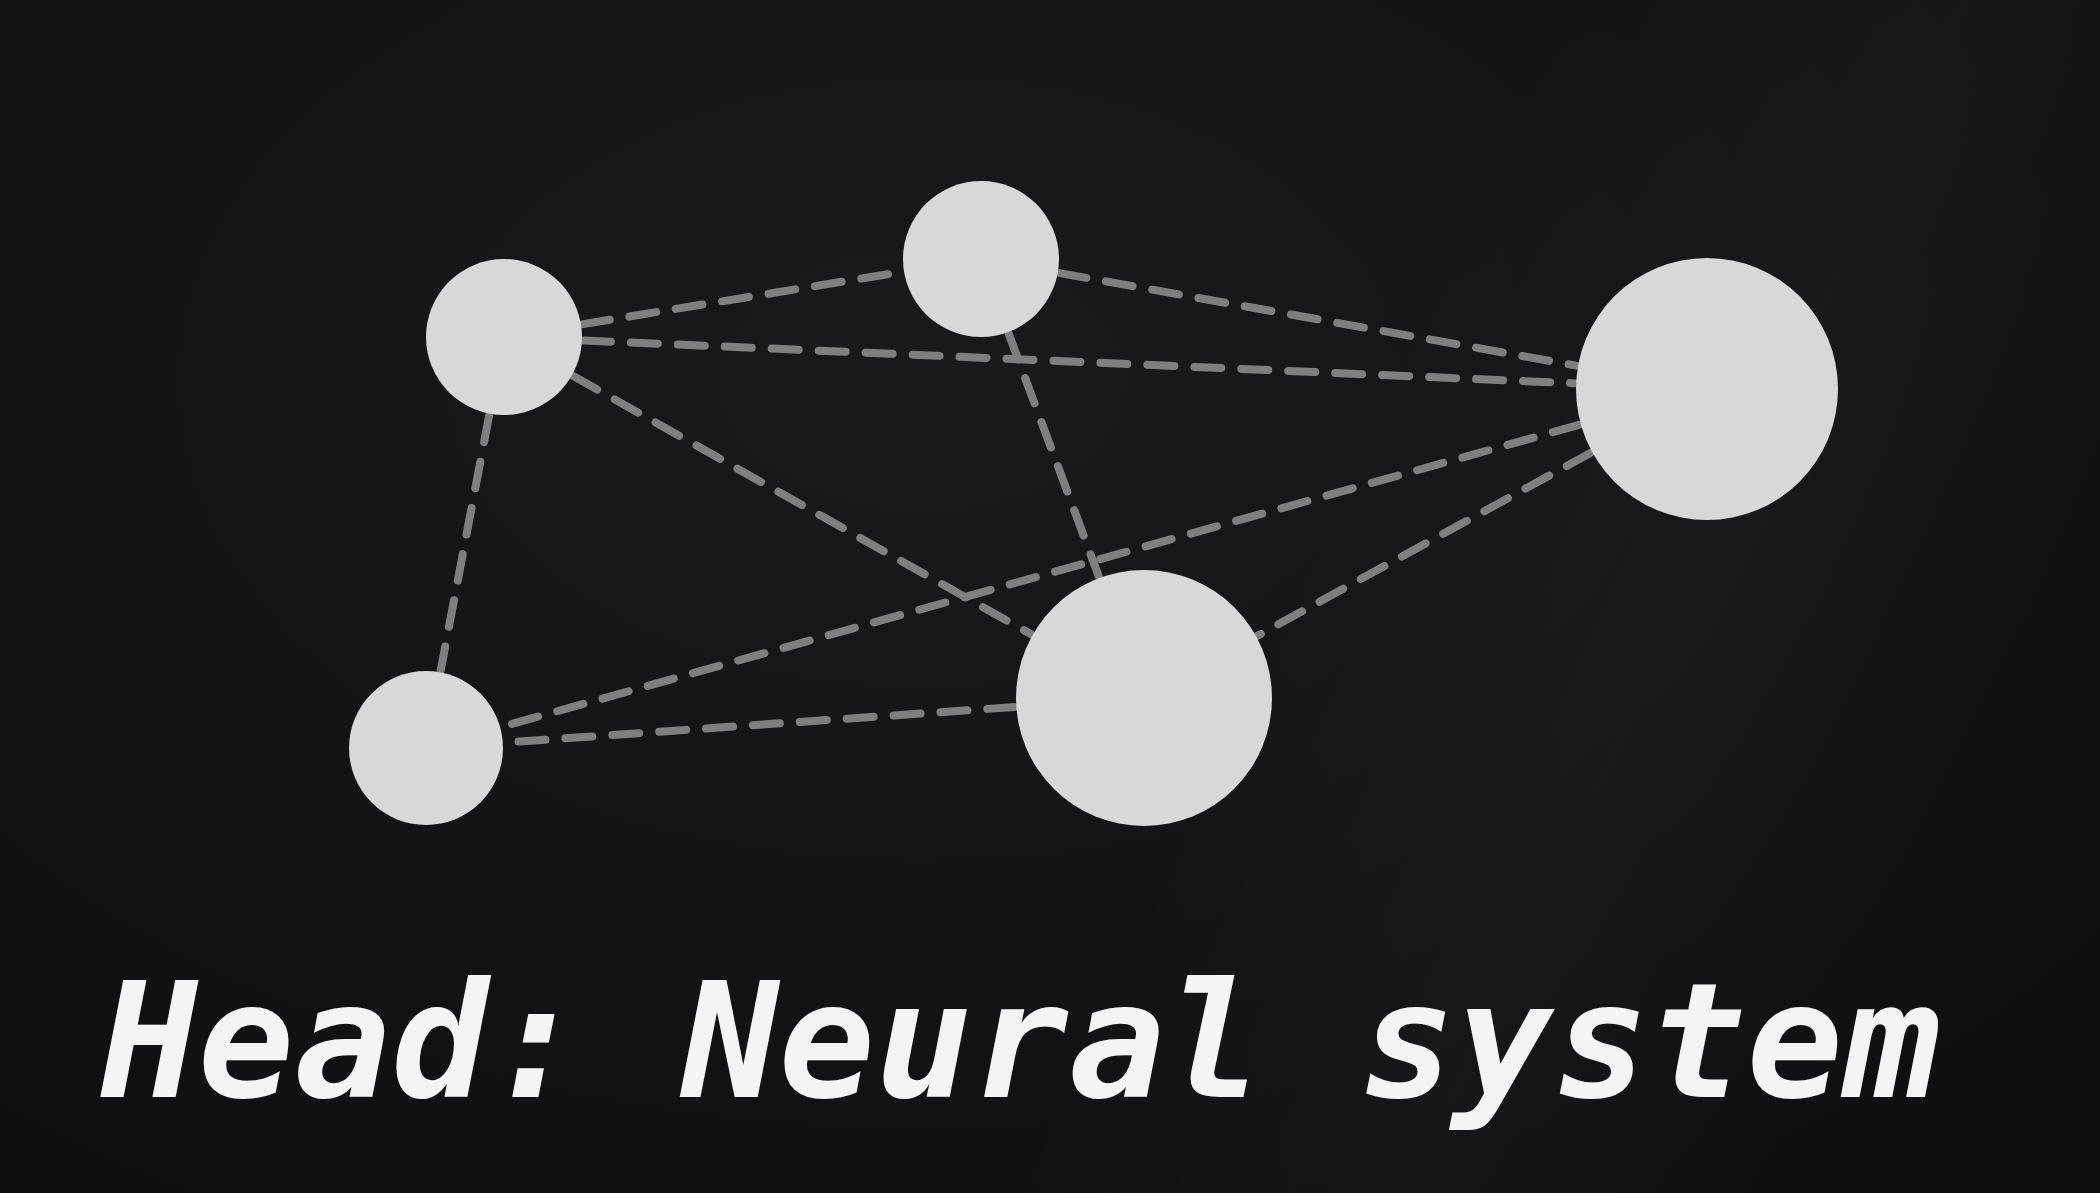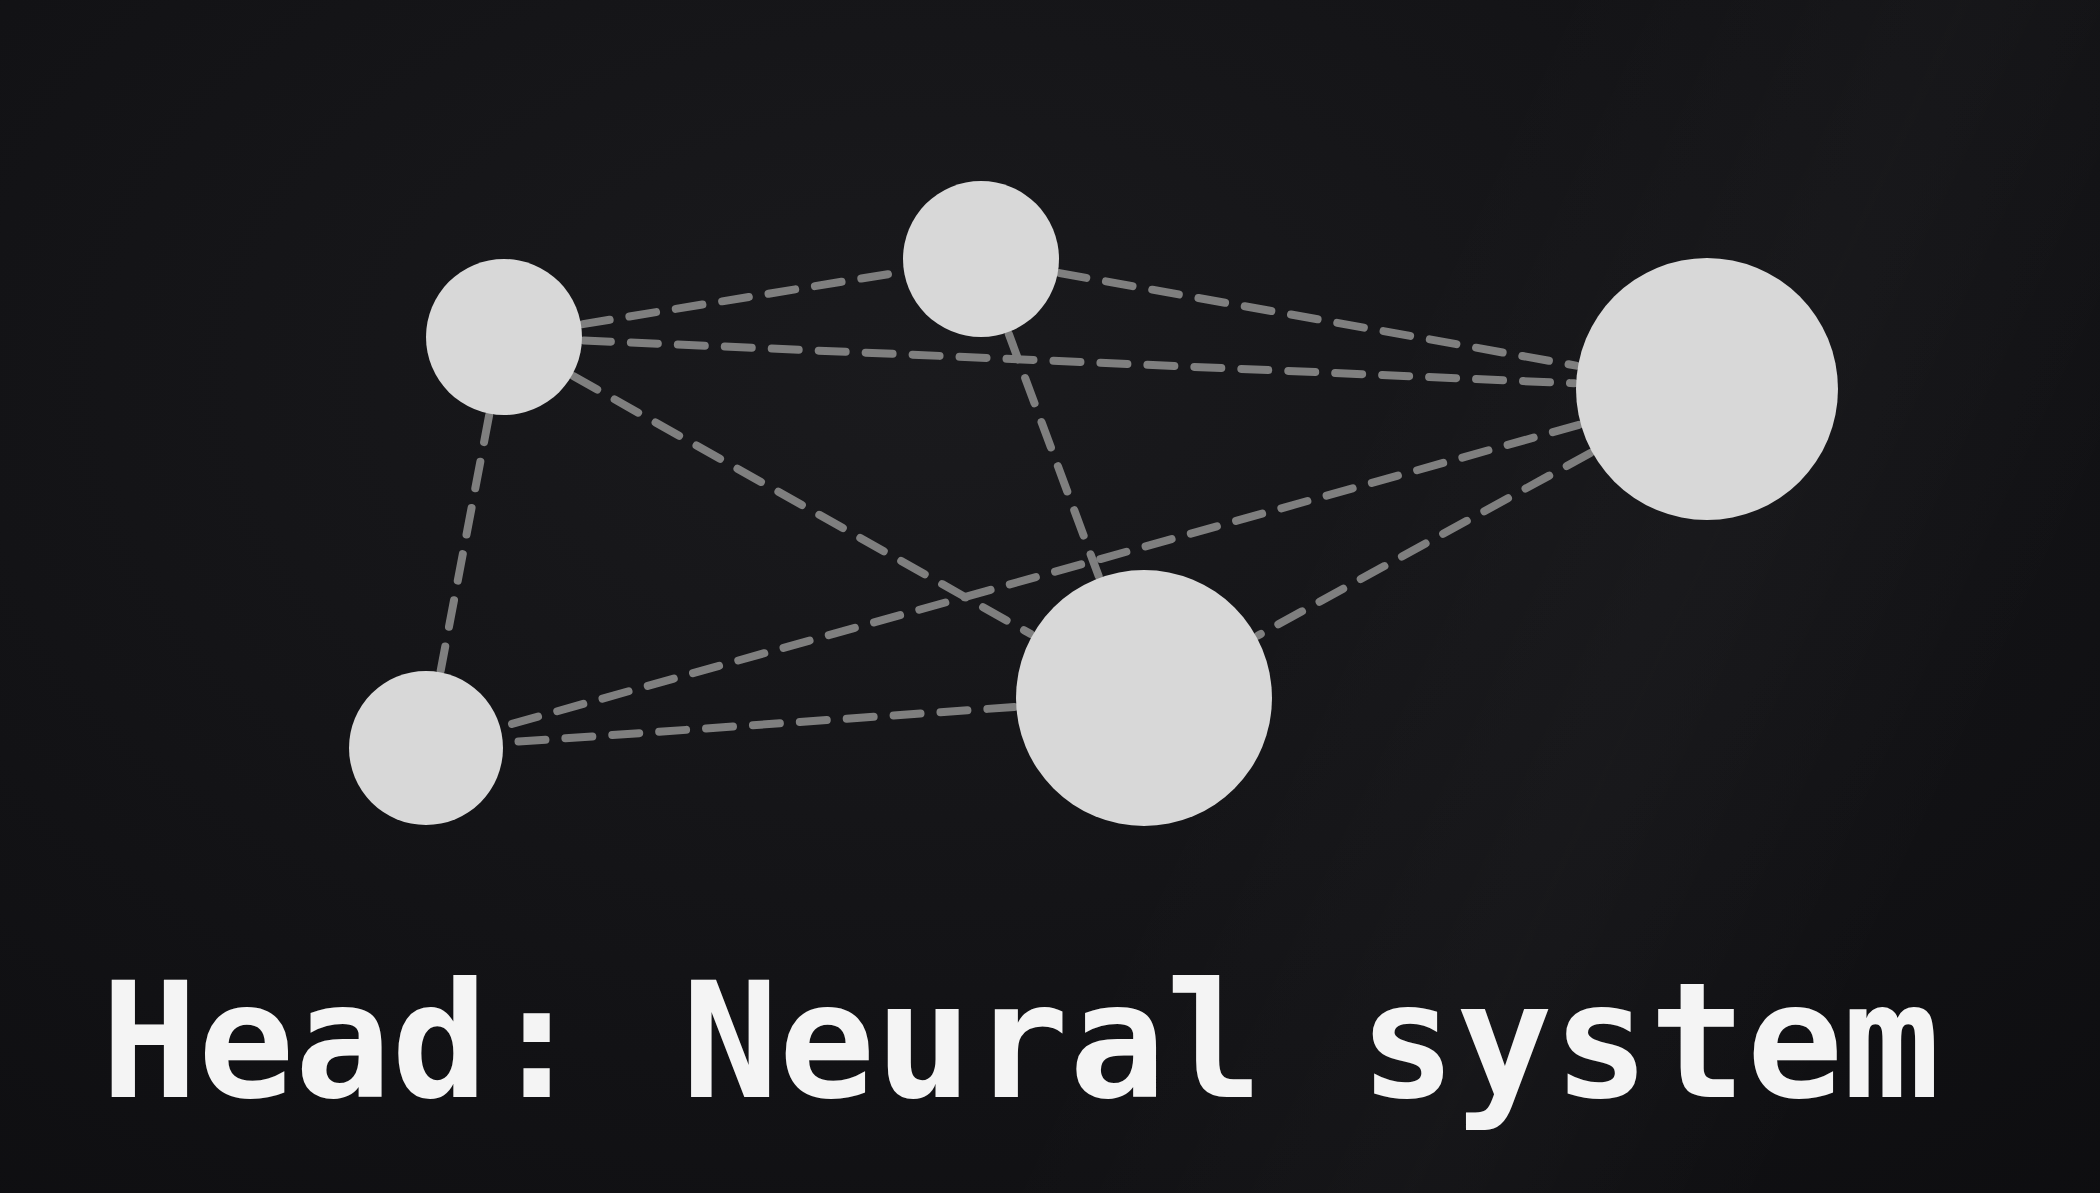--- a/index.html
+++ b/index.html
@@ -23,21 +23,21 @@
     height: 100%;
   }
   .caption-text {
     font-family: "DejaVu Sans Mono", "Liberation Mono", monospace;
     font-weight: bold;
   }
 </style>
 </head>
 <body>
 
-<div class="stage" id="stage" style="background: linear-gradient(115deg, rgba(255, 255, 255, 0) 58%, rgba(255, 255, 255, 0.024) 74%, rgba(255, 255, 255, 0) 88%), radial-gradient(115% 130% at 44% 32%, rgb(26, 26, 29) 0%, rgb(18, 18, 21) 45%, rgb(9, 9, 11) 100%);">
+<div class="stage" id="stage" style="background: linear-gradient(115deg, rgba(255, 255, 255, 0) 58%, rgba(255, 255, 255, 0.024) 74%, rgba(255, 255, 255, 0) 88%), radial-gradient(115% 130% at 44% 32%, rgb(26, 26, 29) 0%, rgb(18, 18, 21) 45%, rgb(9, 9, 11) 100%); font-style: italic;">
   <svg id="graph-svg" viewBox="0 0 2100 1193" xmlns="http://www.w3.org/2000/svg">
     <g id="edges-layer">
         <line x1="583.0" y1="324.1" x2="902.0" y2="271.9" stroke="#7f7f7f" stroke-width="8" stroke-dasharray="27,20" stroke-linecap="round"></line>
         <line x1="583.9" y1="340.5" x2="1574.1" y2="383.3" stroke="#7f7f7f" stroke-width="8" stroke-dasharray="27,20" stroke-linecap="round"></line>
         <line x1="573.7" y1="376.3" x2="1030.8" y2="634.1" stroke="#7f7f7f" stroke-width="8" stroke-dasharray="27,20" stroke-linecap="round"></line>
         <line x1="489.1" y1="415.6" x2="440.7" y2="670.4" stroke="#7f7f7f" stroke-width="8" stroke-dasharray="27,20" stroke-linecap="round"></line>
         <line x1="1059.7" y1="273.1" x2="1576.1" y2="365.6" stroke="#7f7f7f" stroke-width="8" stroke-dasharray="27,20" stroke-linecap="round"></line>
         <line x1="1008.8" y1="334.0" x2="1098.7" y2="576.1" stroke="#7f7f7f" stroke-width="8" stroke-dasharray="27,20" stroke-linecap="round"></line>
         <line x1="1590.4" y1="453.0" x2="1258.0" y2="635.5" stroke="#7f7f7f" stroke-width="8" stroke-dasharray="27,20" stroke-linecap="round"></line>
         <line x1="1578.9" y1="424.9" x2="502.1" y2="726.7" stroke="#7f7f7f" stroke-width="8" stroke-dasharray="27,20" stroke-linecap="round"></line>

